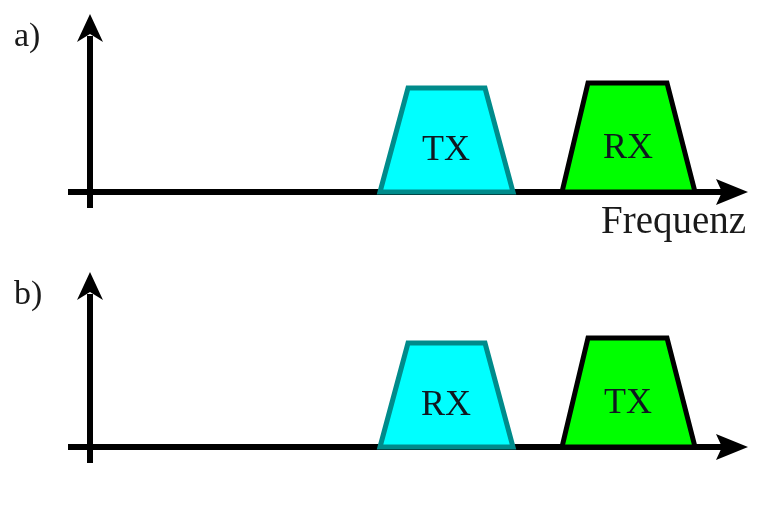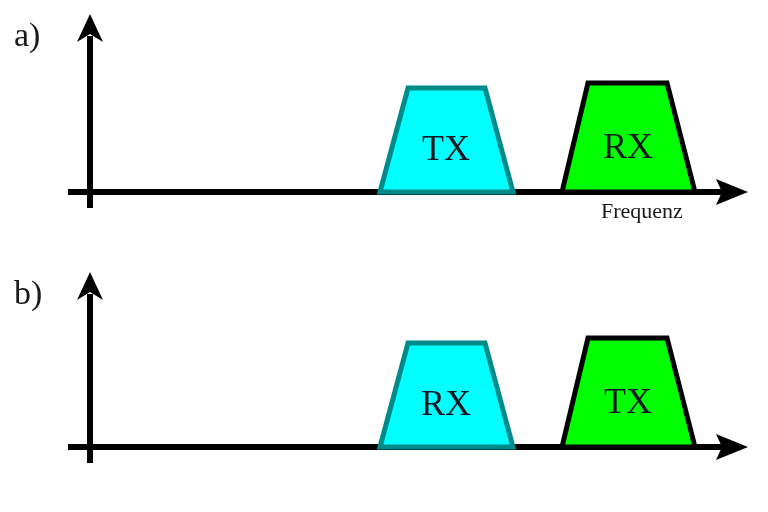--- a/index.html
+++ b/index.html
@@ -44,21 +44,21 @@
     font-size: 34px;
     line-height: 1;
     color: #1a1a1a;
     font-family: "Liberation Serif", "DejaVu Serif", serif;
     user-select: none;
   }
   #panel-b .panel-label { top: 20px; }
 
   .axis-caption {
     position: absolute;
-    font-size: 22px;
+    font-size: 39px;
     line-height: 1;
     color: #1a1a1a;
     font-family: "Liberation Serif", "DejaVu Serif", serif;
     white-space: nowrap;
     user-select: none;
     text-align: right;
   }
   #caption-a { left: 601px; top: 200px; }
 
   .band-text {

